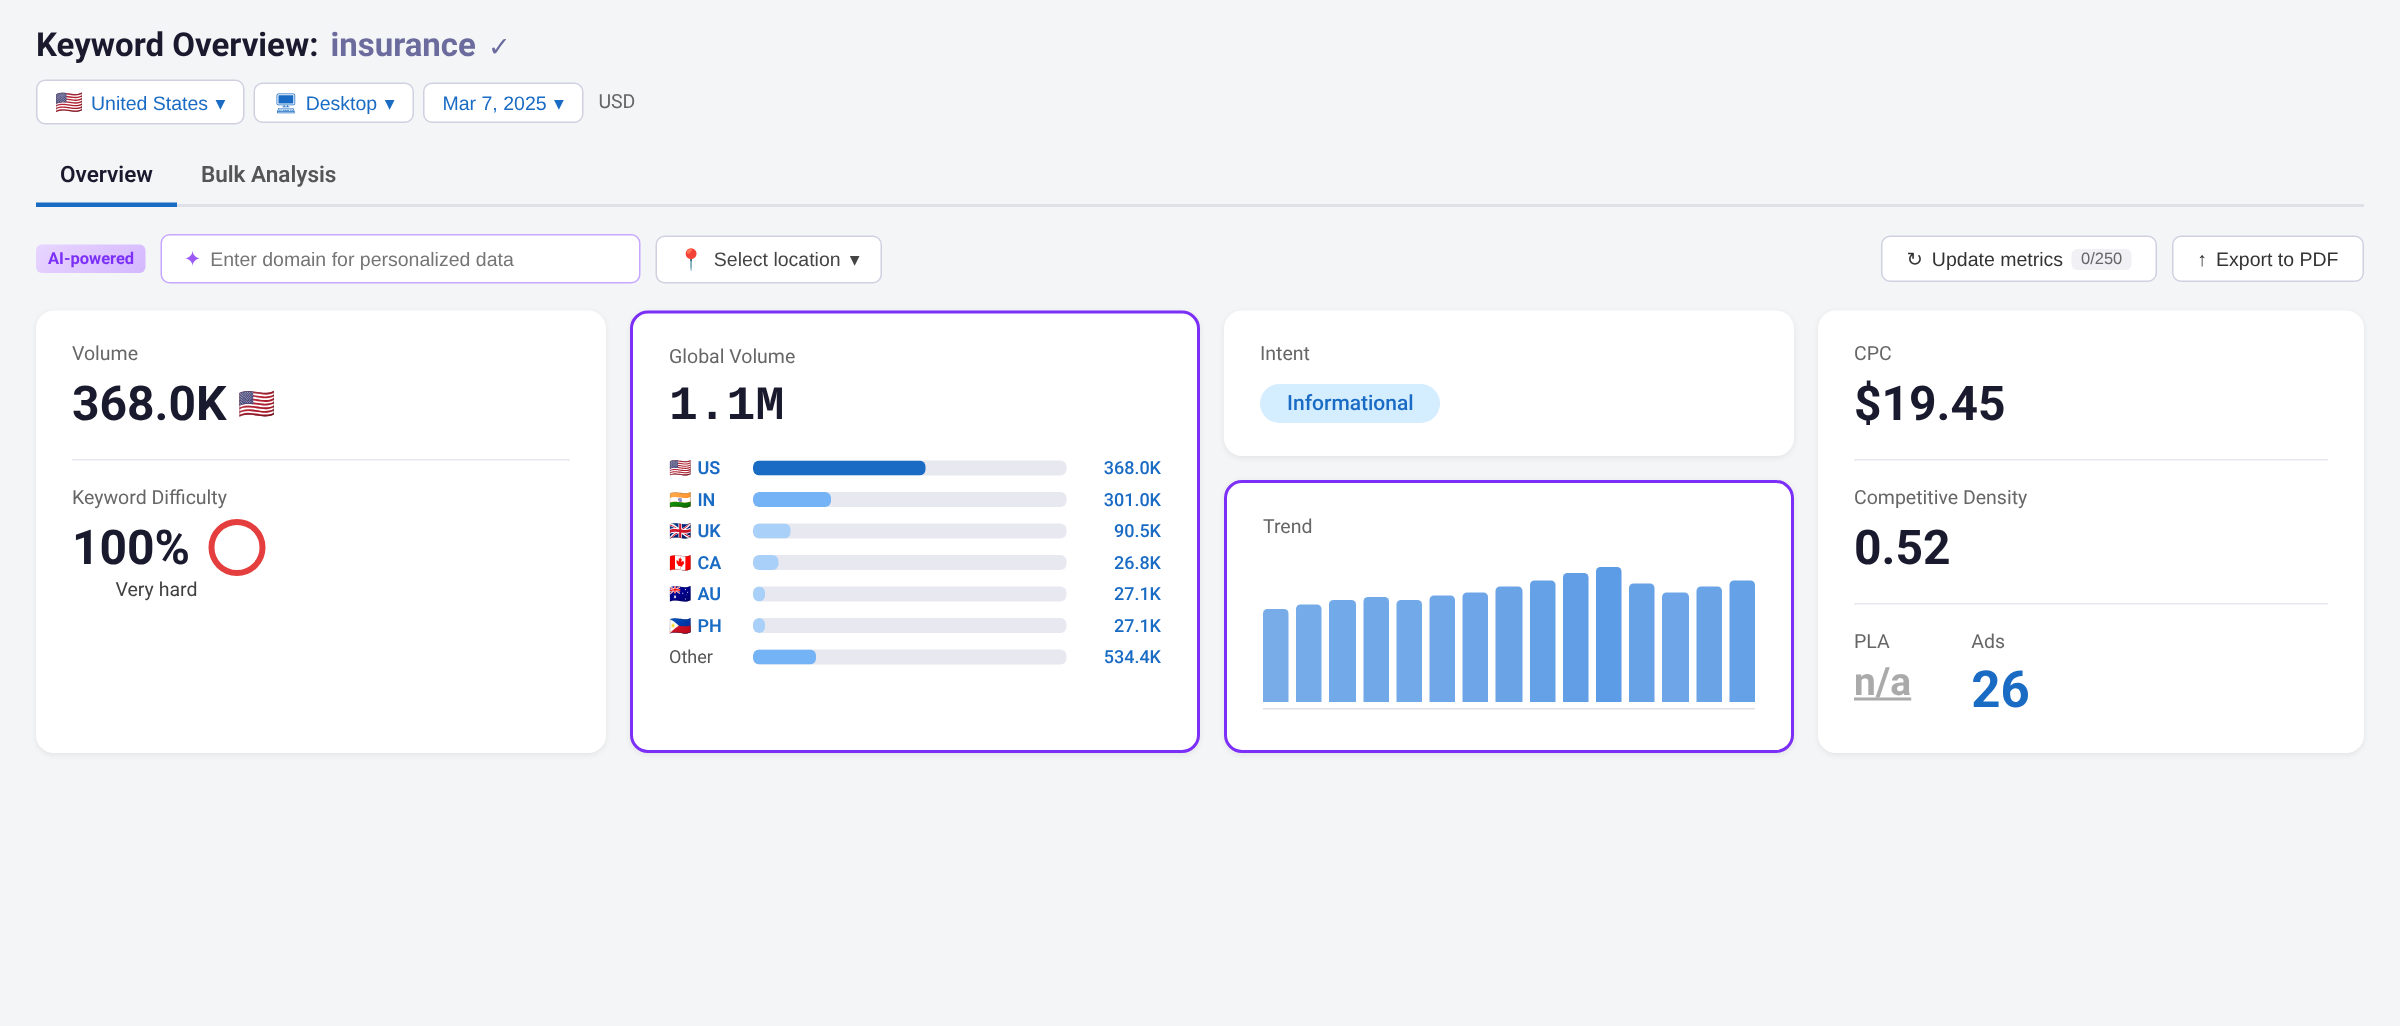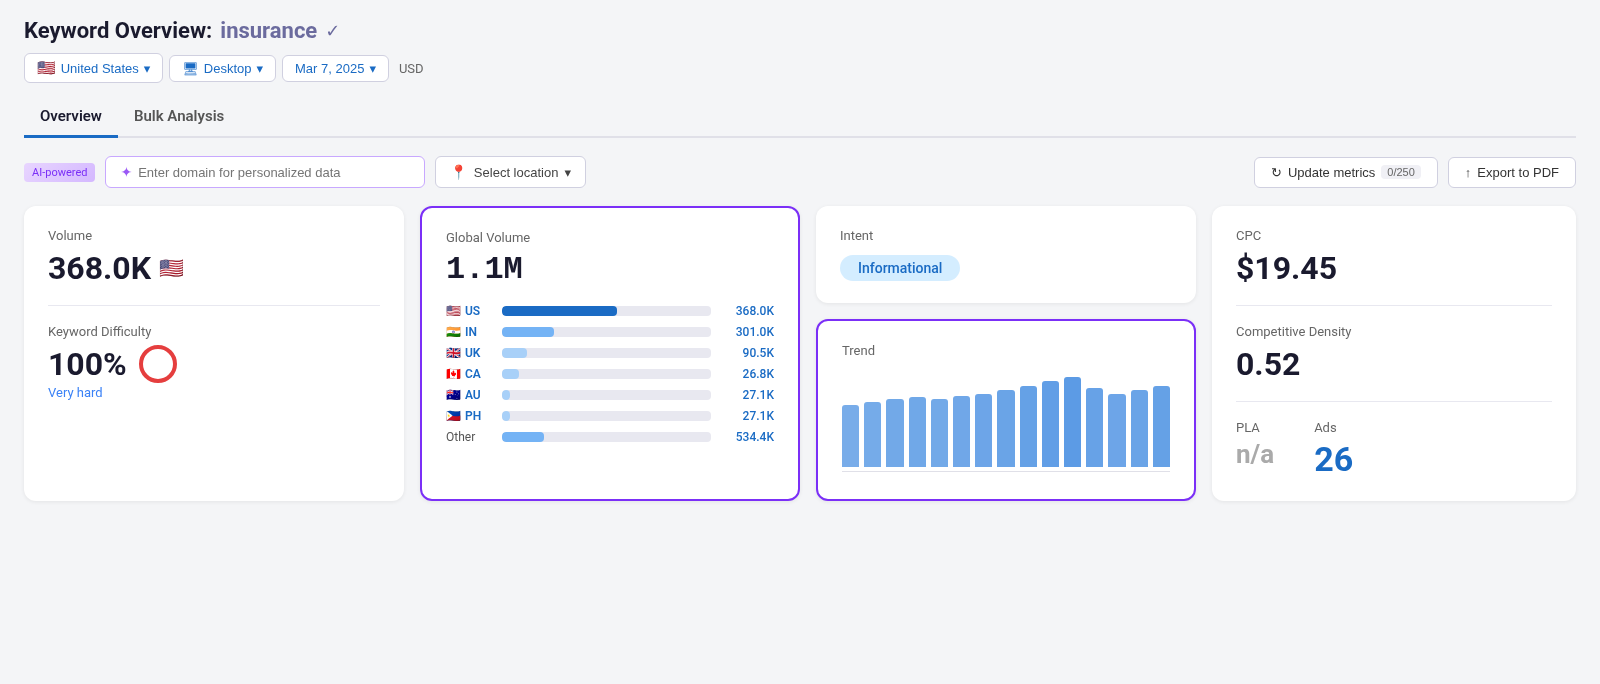--- a/index.html
+++ b/index.html
@@ -86,21 +86,21 @@
     .toolbar {
       display: flex;
       align-items: center;
       gap: 10px;
       margin-bottom: 18px;
     }
     .ai-badge {
       background: linear-gradient(135deg, #e8d5ff, #d4b8ff);
       color: #7b2ff7;
       font-size: 11px;
-      font-weight: 400;
+      font-weight: 700;
       padding: 3px 8px;
       border-radius: 4px;
     }
     .domain-input-wrap {
       display: flex;
       align-items: center;
       gap: 6px;
       border: 1px solid #c8a8ff;
       border-radius: 6px;
       padding: 7px 14px;
@@ -199,22 +199,23 @@
     }
     .difficulty-circle {
       width: 38px;
       height: 38px;
       border-radius: 50%;
       border: 4px solid #e53e3e;
       display: inline-block;
     }
     .difficulty-sub {
       font-size: 13px;
-      color: #3b82f6;
+      color: #404040;
       margin-top: 2px;
+      margin-left: 29px;
     }
     .difficulty-desc {
       font-size: 12px;
       color: #888;
       margin-top: 8px;
       line-height: 1.5;
     }
     
     .global-vol-value {
       font-size: 32px;
@@ -312,20 +313,21 @@
     }
     .pla-label, .ads-label {
       font-size: 13px;
       color: #666;
       margin-bottom: 4px;
     }
     .pla-value {
       font-size: 26px;
       font-weight: 700;
       color: #aaa;
+      text-decoration: underline;
     }
     .ads-value {
       font-size: 34px;
       font-weight: 700;
       color: #1a6bc4;
     }
     
     .middle-col {
       display: flex;
       flex-direction: column;

